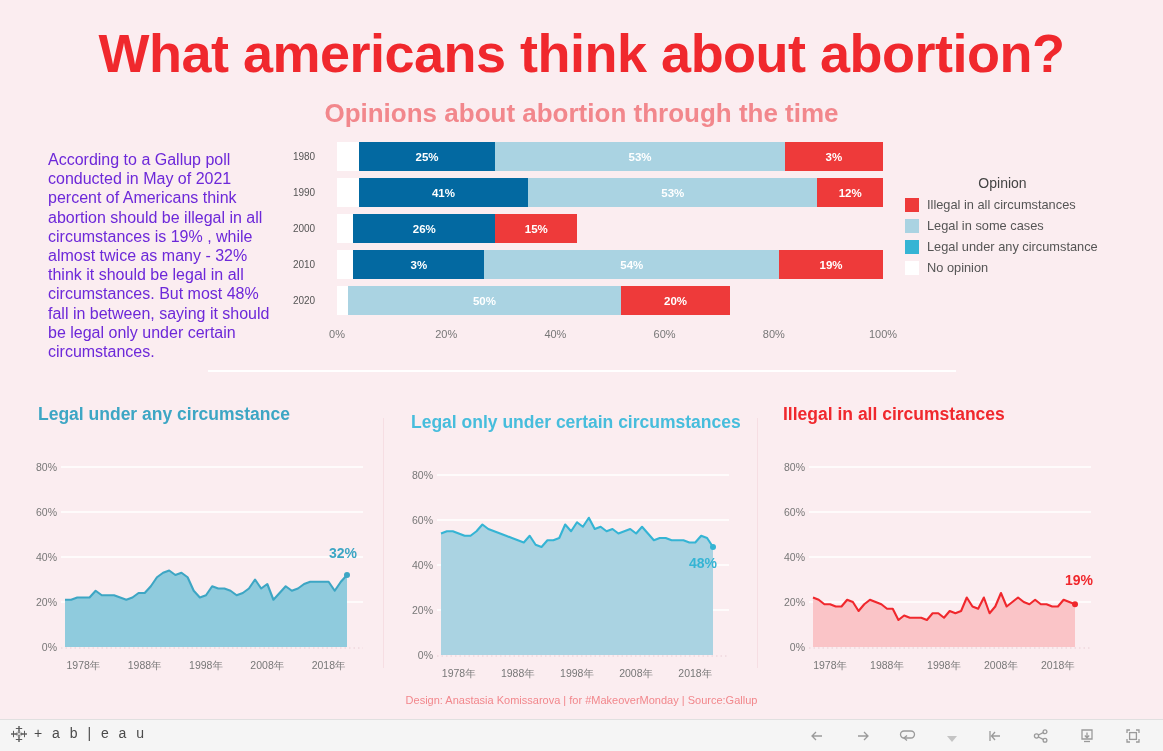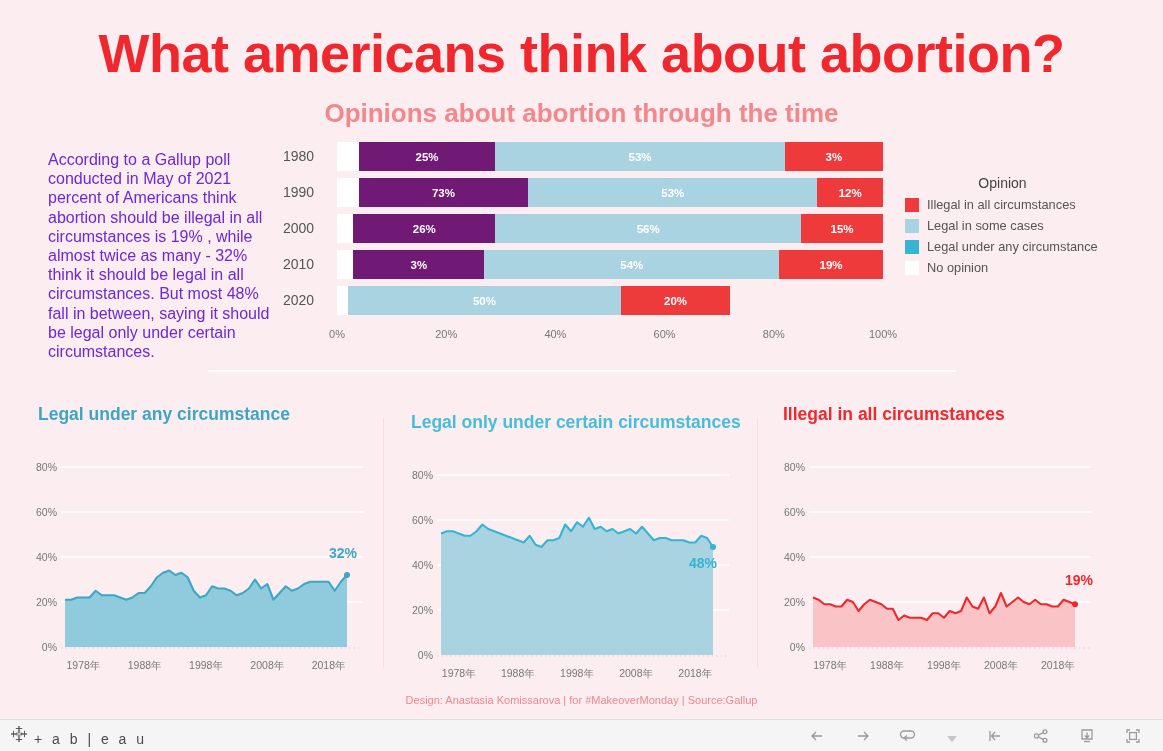--- a/index.html
+++ b/index.html
@@ -26,30 +26,30 @@
   .intro{
     position:absolute;left:48px;top:150px;width:232px;
     font-size:16px;line-height:19.2px;color:#6d28d9;
   }
 
   
   .bars{position:absolute;left:283px;top:142px;width:600px;height:200px;}
   .bar-row{position:relative;height:29px;margin-bottom:7px;}
   .bar-year{
     position:absolute;left:0;top:0;width:42px;height:29px;line-height:29px;
-    text-align:left;font-size:14px;color:#555;
+    text-align:center;font-size:10px;color:#555;
   }
   .bar-track{
     position:absolute;left:54px;top:0;right:0;height:29px;
     display:flex;
   }
   .seg{height:29px;display:flex;align-items:center;justify-content:center;
        font-size:11.5px;font-weight:700;color:#fff;overflow:hidden;}
   .seg-none{background:#FFFFFF;}
-  .seg-any{background:#701a75;}
+  .seg-any{background:#0369a1;}
   .seg-some{background:#AAD3E2;}
   .seg-illegal{background:#EE3A3A;}
   .bar-axis{
     position:absolute;left:54px;top:186px;right:0;height:16px;
   }
   .bar-axis span{
     position:absolute;top:0;font-size:11px;color:#777;transform:translateX(-50%);
   }
 
   
@@ -87,21 +87,21 @@
     position:absolute;left:0;top:694px;width:1163px;text-align:center;
     font-size:11px;color:#F2878C;
   }
 
   
   .toolbar{
     position:absolute;left:0;top:719px;width:1163px;height:32px;
     background:#F5F5F5;border-top:1px solid #E0E0E0;
     display:flex;align-items:center;
   }
-  .tb-left{display:flex;align-items:flex-end;margin-left:10px;gap:6px;}
+  .tb-left{display:flex;align-items:flex-start;margin-left:10px;gap:6px;}
   .tb-wordmark{font-size:14px;letter-spacing:3px;color:#4A4A4A;}
   .tb-right{margin-left:auto;display:flex;align-items:center;gap:26px;margin-right:20px;}
   .tb-btn{width:20px;height:20px;display:flex;align-items:center;justify-content:center;color:#9A9A9A;}
   .tb-caret{width:14px;height:14px;display:flex;align-items:flex-end;justify-content:center;color:#BDBDBD;}
 </style>
 </head>
 <body>
 
 <div class="dash">
 
@@ -118,31 +118,30 @@
             <div class="seg seg-none" style="width: 4%;"></div>
             <div class="seg seg-any" style="width: 25%;">25%</div>
             <div class="seg seg-some" style="width: 53%;">53%</div>
             <div class="seg seg-illegal" style="width: 18%;">3%</div>
           </div>
         </div>
         <div class="bar-row">
           <div class="bar-year">1990</div>
           <div class="bar-track">
             <div class="seg seg-none" style="width: 4%;"></div>
-            <div class="seg seg-any" style="width: 31%;">73%</div>
+            <div class="seg seg-any" style="width: 31%;">41%</div>
             <div class="seg seg-some" style="width: 53%;">53%</div>
             <div class="seg seg-illegal" style="width: 12%;">12%</div>
           </div>
         </div>
         <div class="bar-row">
           <div class="bar-year">2000</div>
           <div class="bar-track">
             <div class="seg seg-none" style="width: 3%;"></div>
             <div class="seg seg-any" style="width: 26%;">26%</div>
-            <div class="seg seg-some" style="width: 56%;">56%</div>
             <div class="seg seg-illegal" style="width: 15%;">15%</div>
           </div>
         </div>
         <div class="bar-row">
           <div class="bar-year">2010</div>
           <div class="bar-track">
             <div class="seg seg-none" style="width: 3%;"></div>
             <div class="seg seg-any" style="width: 24%;">3%</div>
             <div class="seg seg-some" style="width: 54%;">54%</div>
             <div class="seg seg-illegal" style="width: 19%;">19%</div>

